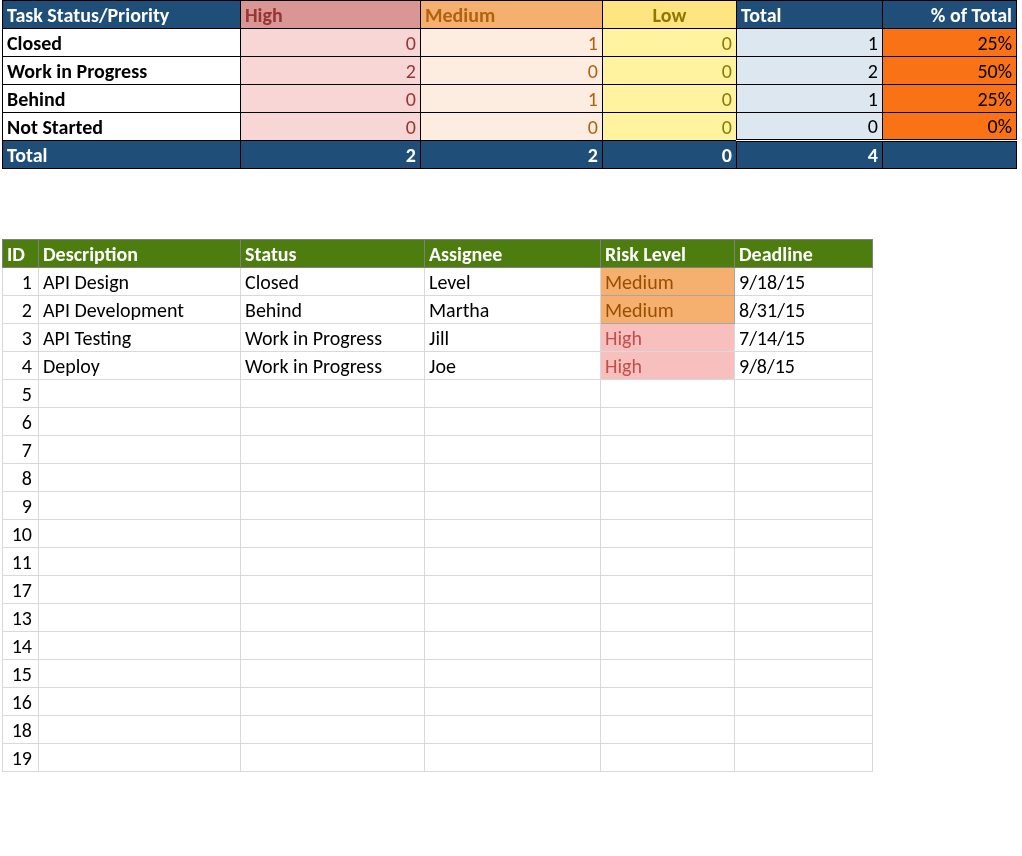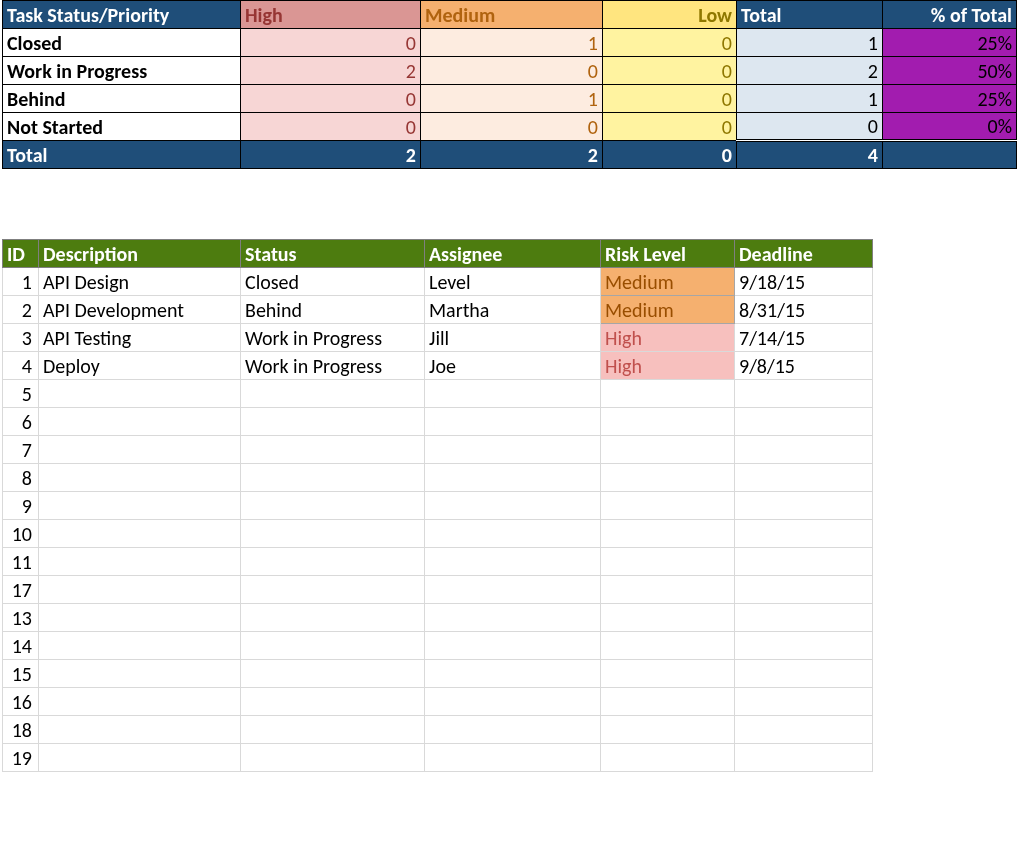--- a/index.html
+++ b/index.html
@@ -48,21 +48,21 @@
   }
   .hdr-high   { background: #da9694; color: #963634; font-weight: bold; border: 1px solid #000; }
   .hdr-med    { background: #f5b06f; color: #b0630f; font-weight: bold; border: 1px solid #000; }
   .hdr-low    { background: #ffe57f; color: #8f7800; font-weight: bold; border: 1px solid #000; }
 
   .row-label  { background: #fff; font-weight: bold; border: 1px solid #000; }
   .cell-high  { background: #f7d6d5; color: #963634; border: 1px solid #000; text-align: right; }
   .cell-med   { background: #fdece0; color: #b0630f; border: 1px solid #000; text-align: right; }
   .cell-low   { background: #fff3a0; color: #8f7800; border: 1px solid #000; text-align: right; }
   .cell-total { background: #dde7f0; border: 1px solid #000; text-align: right; }
-  .cell-pct   { background: #a21caf; border: 1px solid #000; text-align: right; }
+  .cell-pct   { background: #f97316; border: 1px solid #000; text-align: right; }
 
   .tot-row .hdr-blue    { border: 1px solid #000; }
   .tot-num  {
     background: #1f4e79;
     color: #fff;
     font-weight: bold;
     border: 1px solid #000;
     text-align: right;
   }
   .tot-gap {
@@ -116,21 +116,21 @@
         <col class="c-med">
       <col class="c-low">
         <col class="c-total">
         <col class="c-pct">
     </colgroup>
     <tbody>
         <tr>
       <th class="hdr-blue" style="text-align:left">Task Status/Priority</th>
       <th class="hdr-high" style="text-align:left">High</th>
       <th class="hdr-med" style="text-align:left">Medium</th>
-      <th class="hdr-low" style="text-align:right">Low</th>
+      <th class="hdr-low" style="text-align:center">Low</th>
       <th class="hdr-blue" style="text-align:left">Total</th>
       <th class="hdr-blue" style="text-align:right">% of Total</th>
     </tr>
 
     <tr>
       <td class="row-label">Closed</td>
       <td class="cell-high">0</td>
       <td class="cell-med">1</td>
       <td class="cell-low">0</td>
       <td class="cell-total">1</td>

